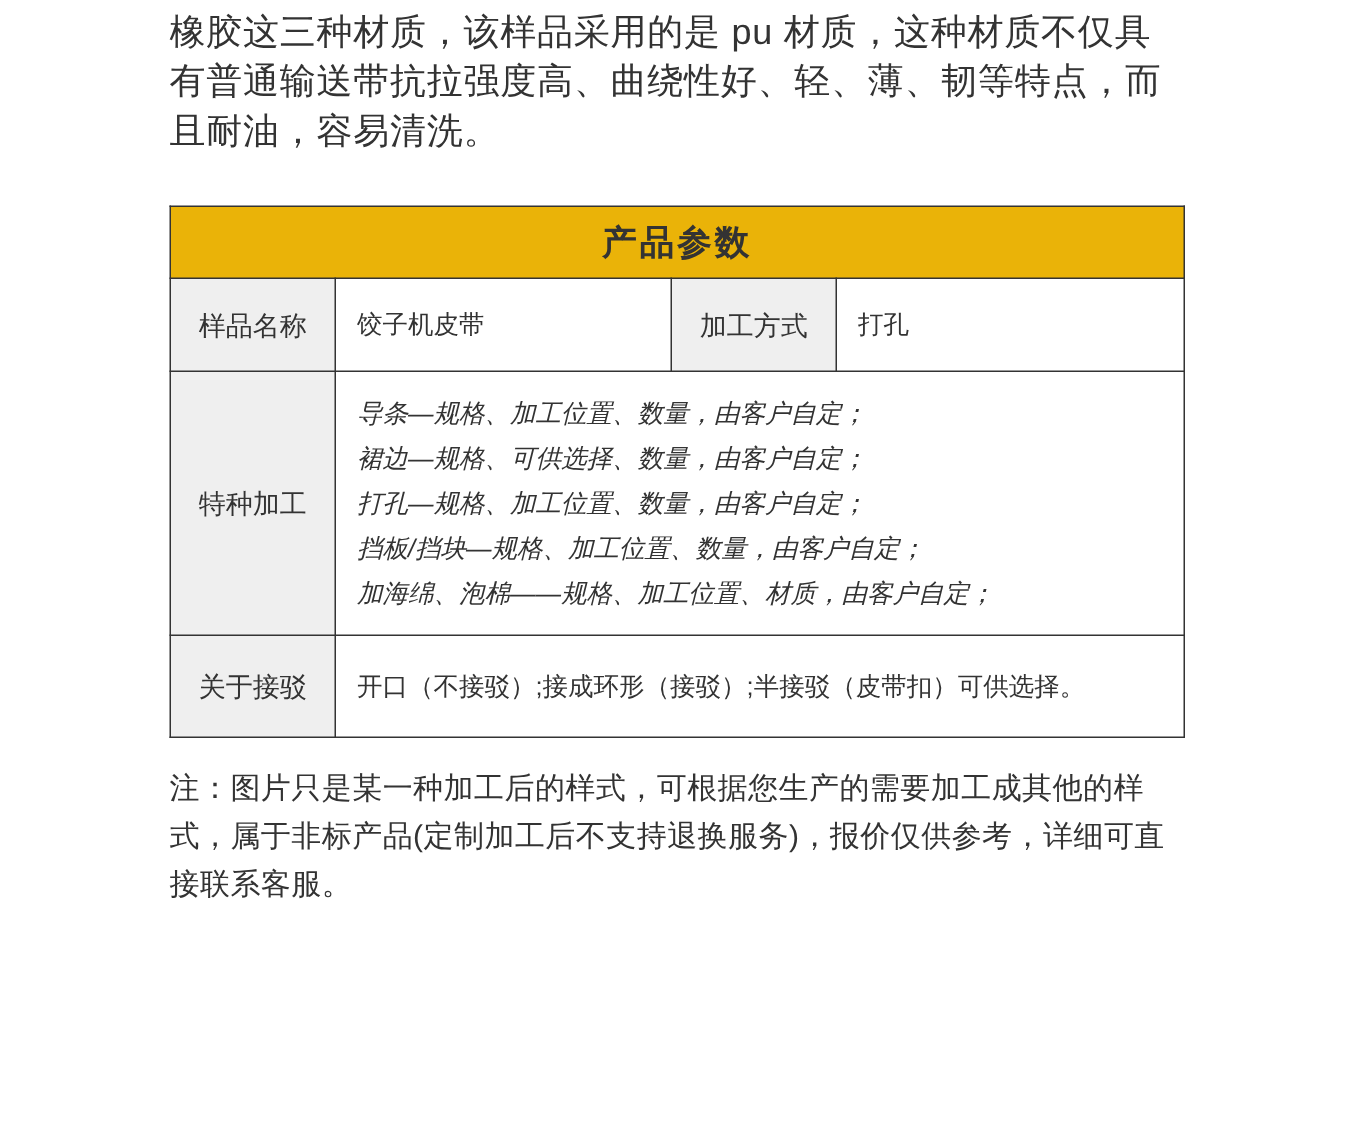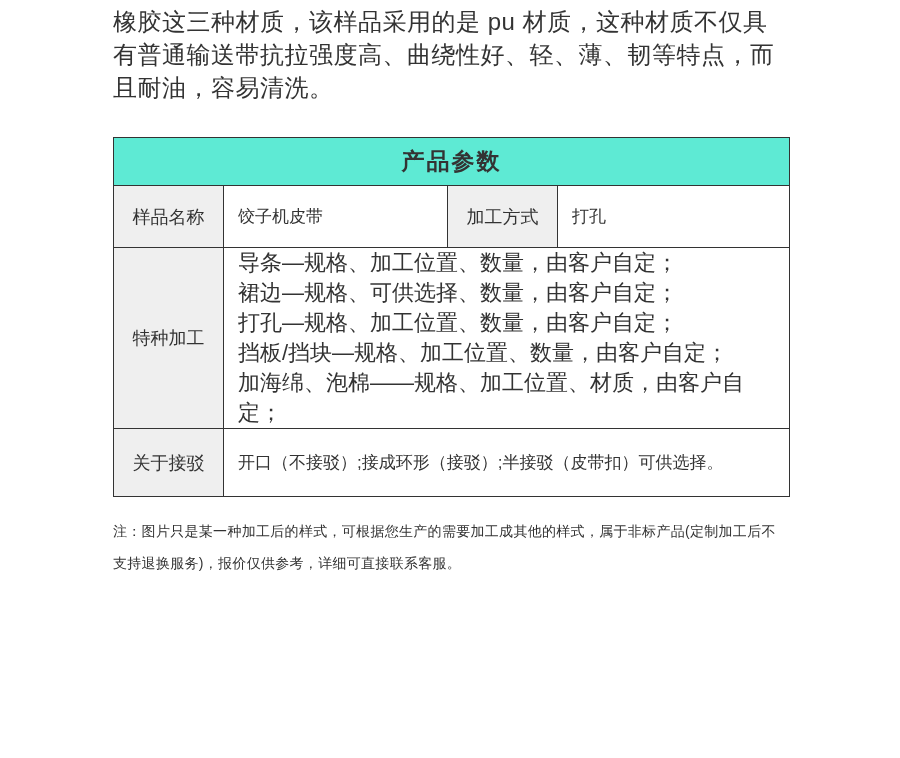--- a/index.html
+++ b/index.html
@@ -41,47 +41,48 @@
     border:1px solid var(--border-c);
     vertical-align:middle;
     color:var(--text-c);
   }
   table.params th.title{
     height:48px;
     font-size:23px;
     font-weight:bold;
     text-align:center;
     letter-spacing:2px;
-    background:#5eead4;
+    background:#eab308;
   }
   td.lbl{
     background:var(--label-bg);
     text-align:center;
     font-size:18px;
   }
   td.val{
     padding-left:14px;
     padding-right:10px;
     font-size:17px;
     background:#ffffff;
   }
   tr.r1 td{height:62px;}
   tr.r2 td{height:55px;}
   tr.r3 td{height:70px;}
   tr.r4 td{height:176px;}
   tr.r5 td{height:68px;}
   td.multi div{
     line-height:30px;
-    font-size:22px;
+    font-size:17px;
+    font-style:italic;
   }
   
   .note{
     margin-top:18px;
     width:672px;
-    font-size:14px;
+    font-size:20px;
     line-height:32px;
     color:var(--text-c);
     letter-spacing:0.3px;
   }
 </style>
 </head>
 <body>
 
 <div class="page">
   <div class="content">

